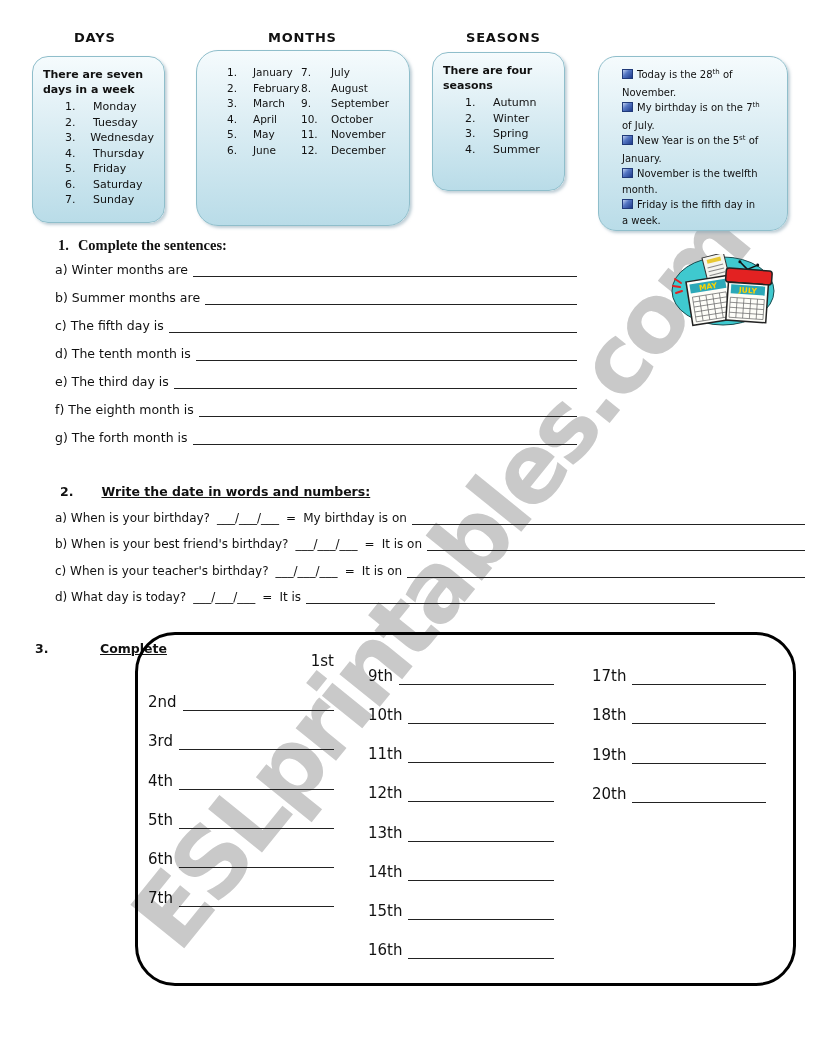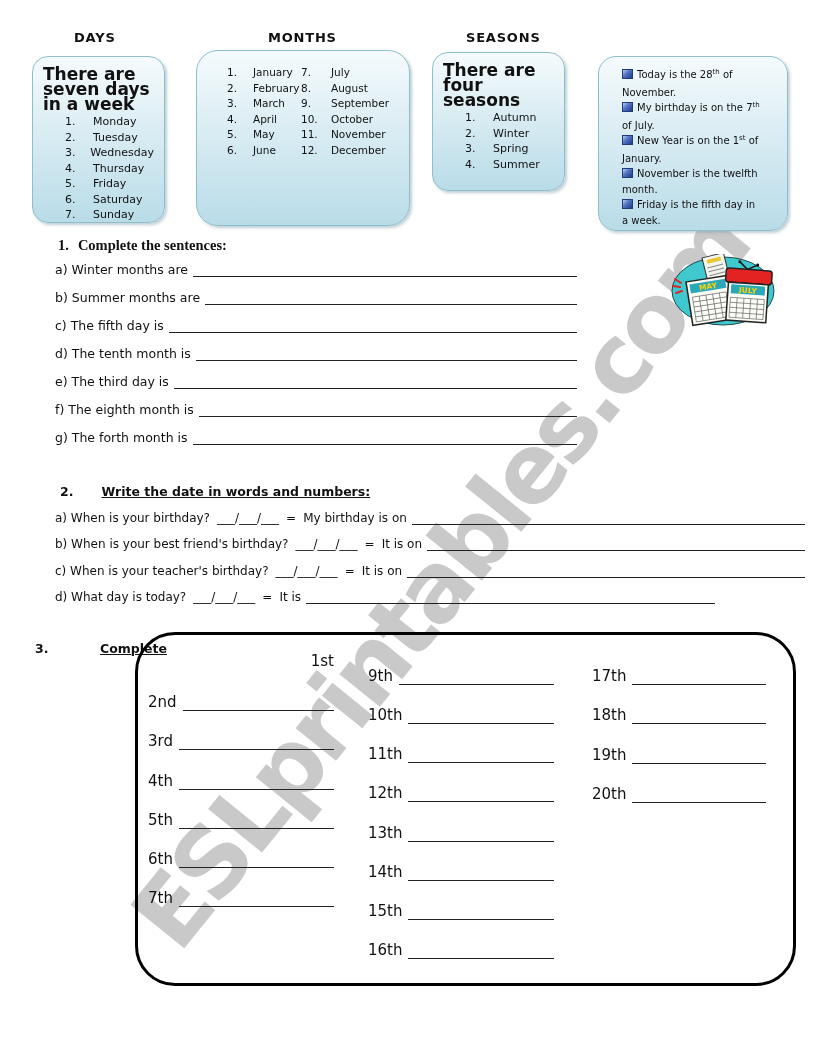--- a/index.html
+++ b/index.html
@@ -11,21 +11,21 @@
         transform:rotate(-51deg);white-space:nowrap;}
   .sec-hdr{position:absolute;font-weight:bold;font-size:13px;letter-spacing:.8px;}
   .box{position:absolute;box-sizing:border-box;padding:10px;
         background:linear-gradient(180deg,#f5fbfd 0%,#ddeef4 40%,#b9dce8 100%);
         border:1px solid #8fbecb;border-radius:16px;
         box-shadow:2px 2px 3px rgba(130,160,175,.5);}
   #days-box{left:32px;top:56px;width:133px;height:167px;}
   #months-box{left:196px;top:50px;width:214px;height:176px;border-radius:22px;}
   #seasons-box{left:432px;top:52px;width:133px;height:139px;}
   #facts-box{left:598px;top:56px;width:190px;height:175px;border-radius:18px;padding:10px 23px;}
-  .intro{font-weight:bold;font-size:17px;line-height:15px;}
+  .intro{font-weight:bold;font-size:11px;line-height:15px;}
   #months-box .intro{font-size:10.5px;text-align:justify;text-align-last:center;}
   .numlist{margin-top:2px;}
   .numrow{display:flex;font-size:11px;line-height:15.5px;}
   .numrow .num{width:18px;margin-left:22px;}
   .numrow .nm{margin-left:10px;}
   .months-grid{display:grid;grid-template-columns:26px 48px 30px 70px;
         padding-left:20px;font-size:10.5px;line-height:15.5px;margin-top:4px;}
   .fact{font-size:10px;line-height:15.5px;}
   .bullet{display:inline-block;width:9px;height:8px;margin-right:4px;vertical-align:-1px;
         background:linear-gradient(135deg,#c3d2f0 0%,#5577c4 40%,#1e3a8a 100%);
@@ -147,21 +147,21 @@
       <div class="numrow">
           <span class="num">4.</span>
           <span class="nm">Summer</span>
         </div>
     </div>
   </div>
 
   <div class="box" id="facts-box">
     <div class="fact"><span class="bullet"></span><span>Today is the 28</span><span class="sup">th</span><span> of November.</span></div>
     <div class="fact"><span class="bullet"></span><span>My birthday is on the 7</span><span class="sup">th</span><span> of July.</span></div>
-    <div class="fact"><span class="bullet"></span><span>New Year is on the 1</span><span class="sup">st</span><span> of January.</span></div>
+    <div class="fact"><span class="bullet"></span><span>New Year is on the 5</span><span class="sup">st</span><span> of January.</span></div>
     <div class="fact"><span class="bullet"></span><span>November is the twelfth month.</span></div>
     <div class="fact"><span class="bullet"></span><span>Friday is the fifth day in a week.</span></div>
   </div>
 
   <div class="s1-heading">
     <span>1.</span>
     <span>Complete the sentences:</span>
   </div>
   <div class="s1-rows">
     <div class="fillrow">

